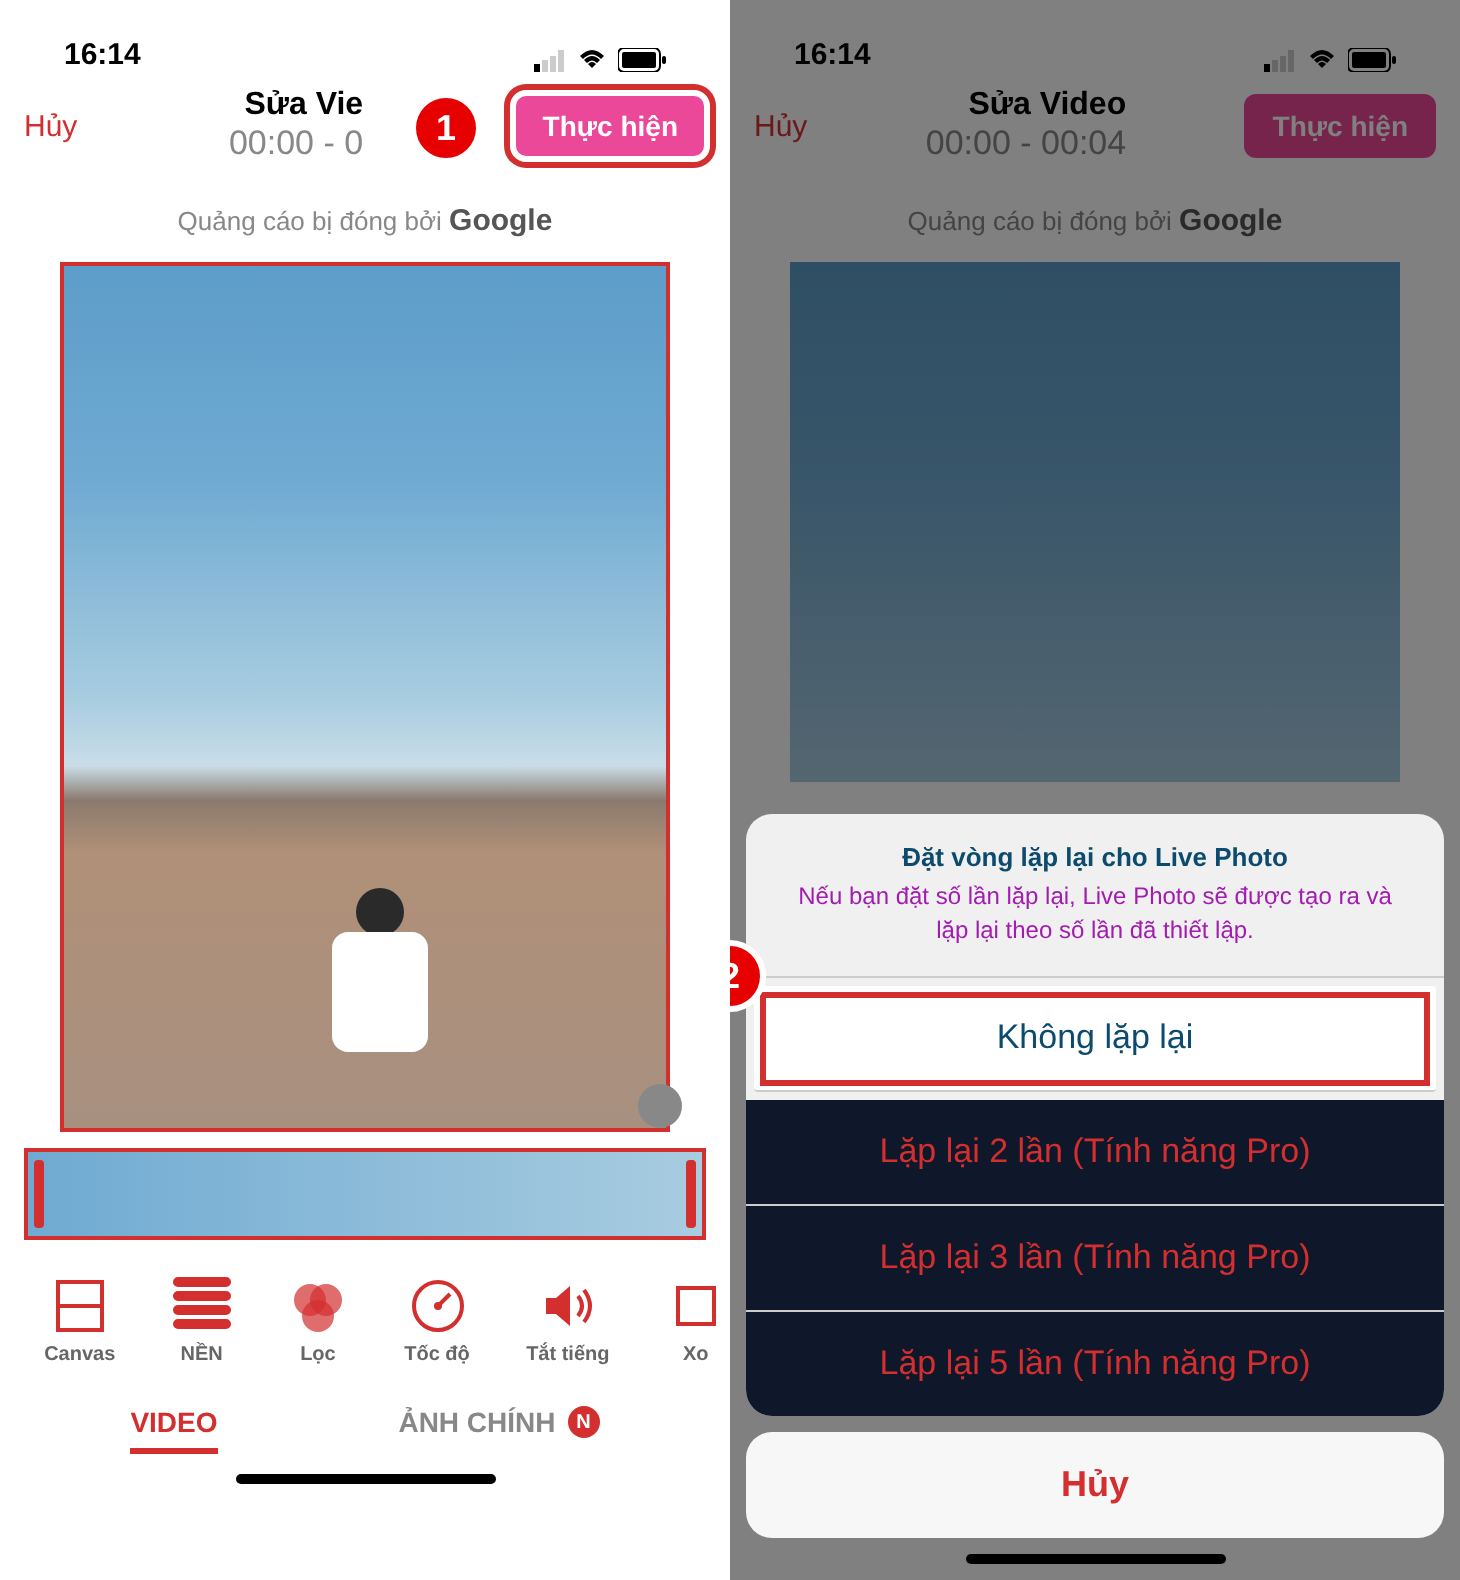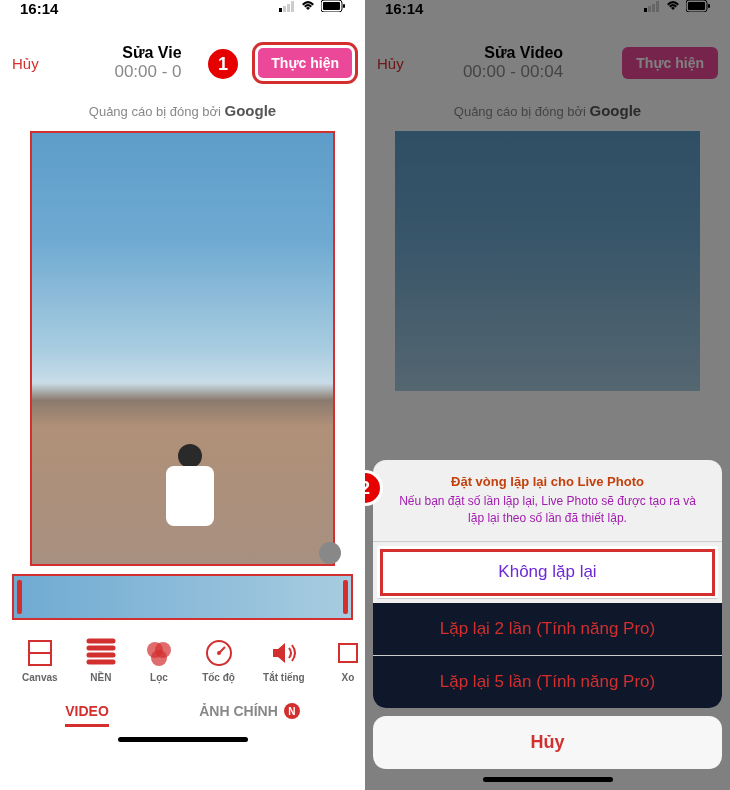--- a/index.html
+++ b/index.html
@@ -2,21 +2,21 @@
 <html><head>
 <meta charset="utf-8">
 <style>
 * { margin: 0; padding: 0; box-sizing: border-box; }
 body { font-family: -apple-system, BlinkMacSystemFont, 'Segoe UI', sans-serif; background: #fff; width: 730px; height: 790px; display: flex; }
 .screen { width: 365px; height: 790px; background: #fff; position: relative; overflow: hidden; }
 .screen.dimmed { background: #000; }
 .screen.dimmed .inner { filter: brightness(0.5); }
 .inner { width: 100%; height: 100%; background: #fff; position: relative; }
 
-.status-bar { height: 36px; display: flex; justify-content: space-between; align-items: flex-start; padding: 0 20px; font-weight: 600; font-size: 15px; }
+.status-bar { height: 36px; display: flex; justify-content: space-between; align-items: flex-end; padding: 0 32px; font-weight: 600; font-size: 15px; }
 .status-icons { display: flex; gap: 5px; align-items: center; }
 
 .header { display: flex; justify-content: space-between; align-items: center; padding: 6px 12px; height: 54px; }
 .cancel-link { color: #d32f2f; font-size: 15px; }
 .title-block { text-align: right; }
 .title-main { font-weight: 700; font-size: 16px; color: #000; }
 .title-sub { font-size: 17px; color: #888; }
 .do-btn { background: #ec4899; color: #fff; padding: 8px 14px; border-radius: 6px; font-size: 14px; font-weight: 600; border: none; }
 .do-btn.highlight { outline: 3px solid #fff; outline-offset: -1px; box-shadow: 0 0 0 5px #d32f2f; }
 
@@ -44,25 +44,25 @@
 .tab.active { color: #d32f2f; }
 .tab.active::after { content: ''; position: absolute; bottom: -2px; left: 10px; right: 10px; height: 3px; background: #d32f2f; }
 .n-badge { background: #d32f2f; color: #fff; border-radius: 50%; width: 16px; height: 16px; font-size: 10px; display: flex; align-items: center; justify-content: center; }
 
 .home-ind { width: 130px; height: 5px; background: #000; border-radius: 3px; margin: 8px auto 0; }
 
 
 .sheet-overlay { position: absolute; bottom: 0; left: 0; right: 0; padding: 8px; }
 .sheet { background: #f0f0f0; border-radius: 13px; overflow: hidden; margin-bottom: 8px; }
 .sheet-header { padding: 14px 20px; text-align: center; border-bottom: 0.5px solid #ccc; }
-.sheet-title { font-size: 13px; font-weight: 600; color: #c2410c; margin-bottom: 4px; }
+.sheet-title { font-size: 13px; font-weight: 600; color: #0c4a6e; margin-bottom: 4px; }
 .sheet-desc { font-size: 12px; color: #a21caf; line-height: 1.4; }
 .sheet-opt { padding: 16px; text-align: center; font-size: 17px; color: #d32f2f; border-bottom: 0.5px solid #ccc; background: #0f172a; }
 .sheet-opt:last-child { border-bottom: none; }
-.sheet-opt.highlight { background: #fff; outline: 3px solid #d32f2f; outline-offset: -6px; margin: 4px; border-radius: 2px; color: #6d28d9; font-weight: 500; text-align: center; }
+.sheet-opt.highlight { background: #fff; outline: 3px solid #d32f2f; outline-offset: -6px; margin: 4px; border-radius: 2px; color: #0c4a6e; font-weight: 500; text-align: center; }
 .sheet-cancel { background: #f7f7f7; border-radius: 13px; padding: 16px; text-align: center; font-size: 18px; font-weight: 600; color: #d32f2f; }
 
 
 .step-badge { position: absolute; width: 36px; height: 36px; background: #e60000; border-radius: 50%; border: 3px solid #fff; color: #fff; font-weight: 700; font-size: 18px; display: flex; align-items: center; justify-content: center; z-index: 100; }
 .step1 { top: 46px; left: 205px; }
 .step2 { top: 470px; left: -18px; }
 
 .video-area-plain { margin: 4px 30px; height: 260px; background: linear-gradient(to bottom, #5d9dc9 0%, #6faad2 40%, #a8cce0 100%); }
 </style>
 </head>
@@ -215,18 +215,19 @@
   <div class="step-badge step2">2</div>
 
   <div class="sheet-overlay">
     <div class="sheet">
       <div class="sheet-header">
         <div class="sheet-title">Đặt vòng lặp lại cho Live Photo</div>
         <div class="sheet-desc">Nếu bạn đặt số lần lặp lại, Live Photo sẽ được tạo ra và lặp lại theo số lần đã thiết lập.</div>
       </div>
       <div class="sheet-opt highlight">Không lặp lại</div>
       <div class="sheet-opt">Lặp lại 2 lần (Tính năng Pro)</div>
+      <div class="sheet-opt">Lặp lại 3 lần (Tính năng Pro)</div>
       <div class="sheet-opt">Lặp lại 5 lần (Tính năng Pro)</div>
     </div>
     <div class="sheet-cancel">Hủy</div>
     <div class="home-ind" style="background:#000"></div>
   </div>
 </div>
 
 </body></html>

